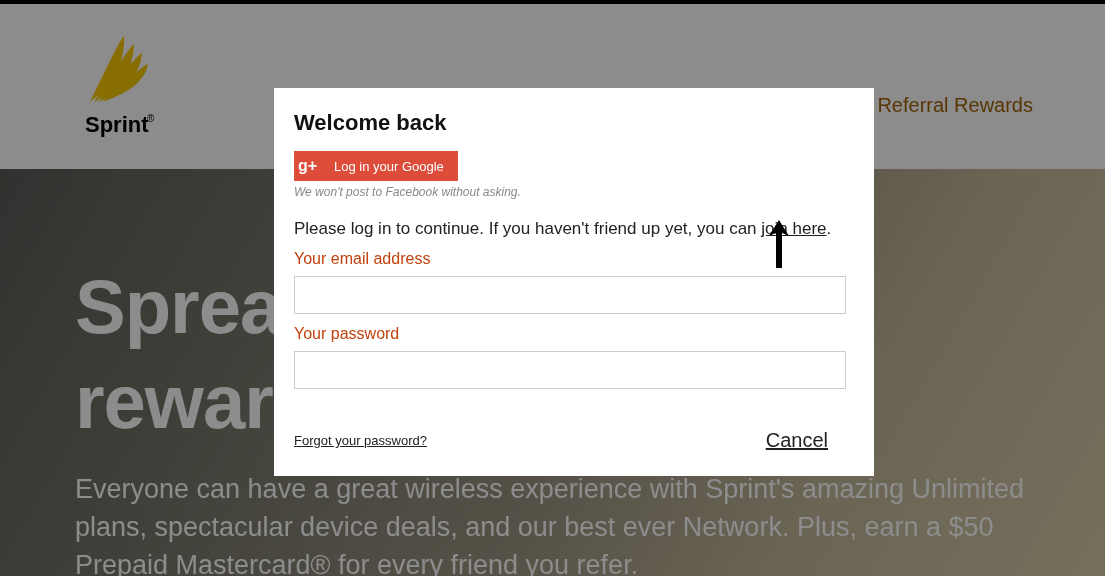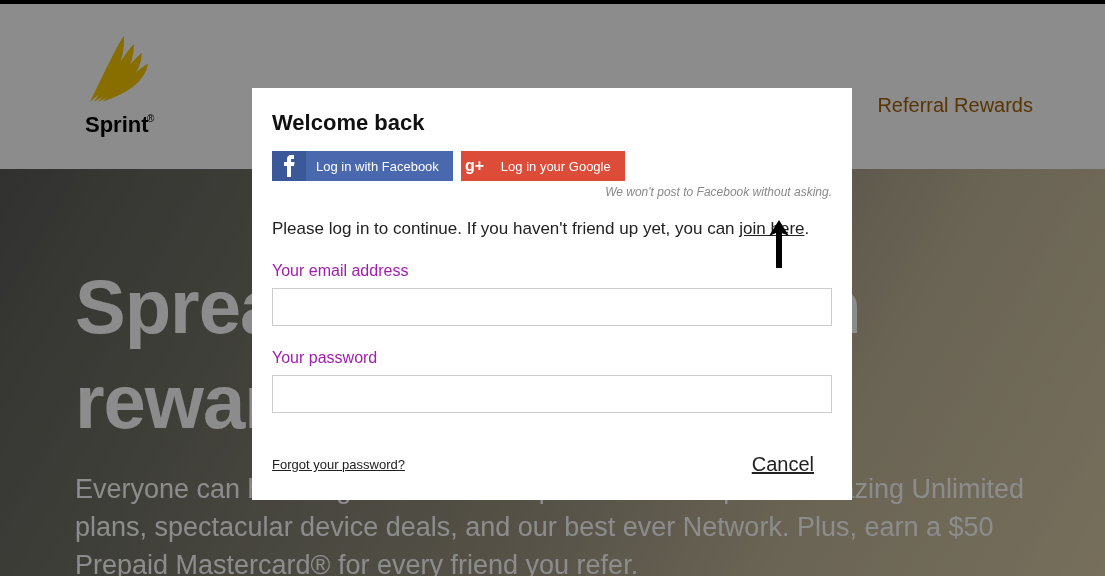--- a/index.html
+++ b/index.html
@@ -51,26 +51,26 @@
     max-width: 960px;
   }
   .overlay {
     position: absolute;
     inset: 0;
     background: rgba(0,0,0,0.45);
     z-index: 5;
   }
   .modal {
     position: absolute;
-    left: 252px;
+    left: 274px;
     top: 88px;
     width: 600px;
     background: #fff;
     z-index: 10;
-    padding: 22px 20px 24px 20px;
+    padding: 22px 28px 24px 20px;
   }
   .modal-title {
     font-size: 22px;
     font-weight: 700;
     color: #111;
     margin-bottom: 15px;
   }
   .social-row { display: flex; gap: 8px; }
   .social-btn {
     display: flex;
@@ -85,35 +85,34 @@
   .fb .icon-box { width:34px;height:30px;background:#3b5998;display:flex;align-items:center;justify-content:center;margin-right:10px;}
   .fb-label { padding-right: 14px; }
   .gg { background:#dd4b39; }
   .gg .icon-box { width:30px;height:30px;display:flex;align-items:center;justify-content:center;margin-right:10px;}
   .gg-label { padding-right: 14px; }
   .social-note {
     font-style: italic;
     font-size: 12px;
     color: #888;
     margin-top: 4px;
-    text-align: right;
   }
   .instruction {
     font-size: 17px;
     color: #222;
     margin-top: 20px;
   }
   .instruction a {
     color: #222;
     text-decoration: underline;
   }
   .field-label {
     font-size: 16px;
-    color: #a21caf;
-    margin-top: 23px;
+    color: #c2410c;
+    margin-top: 11px;
     display: block;
   }
   .text-input {
     width: 100%;
     height: 38px;
     border: 1px solid #ccc;
     margin-top: 8px;
     font-size: 15px;
     padding: 0 10px;
   }
@@ -180,28 +179,20 @@
   </h1>
   <p style="margin-top:22px;">Everyone can have a great wireless experience with Sprint's amazing Unlimited plans, spectacular device deals, and our best ever Network. Plus, earn a $50 Prepaid Mastercard® for every friend you refer.</p>
 </div>
 
 <div class="overlay"></div>
 
 <div class="modal">
   <div class="modal-title">Welcome back</div>
 
   <div class="social-row">
-    <button class="social-btn fb">
-      <span class="icon-box">
-        <svg width="12" height="22" viewBox="0 0 12 22" fill="#fff">
-            <path d="M8 4H11V0H8C5.2 0 4 1.8 4 4V7H1V11H4V22H8V11H11L11.5 7H8V4.5C8 4 8.2 4 8 4Z"></path>
-          </svg>
-      </span>
-      <span class="fb-label">Log in with Facebook</span>
-    </button>
     <button class="social-btn gg">
       <span class="icon-box">
         <svg width="22" height="16" viewBox="0 0 22 16" fill="#fff">
           <path d="M7 0C3 0 0 3 0 7.5S3 15 7 15c4 0 6.5-2.8 6.5-7H7V6h9c.1.5.1 1 .1 1.5C16 12 12.5 16 7 16 3 16 0 12.4 0 8S3 0 7 0c2 0 3.7.7 5 2l-2 2C9.2 3.3 8.2 3 7 3 4.5 3 2.5 5 2.5 7.5S4.5 12 7 12c2 0 3.5-1.2 3.9-3H7V7h6.5" opacity="0"></path>
           <text x="0" y="13" font-family="Arial" font-size="16" font-weight="700" fill="#fff">g+</text>
         </svg>
       </span>
       <span class="gg-label">Log in your Google</span>
     </button>
   </div>

